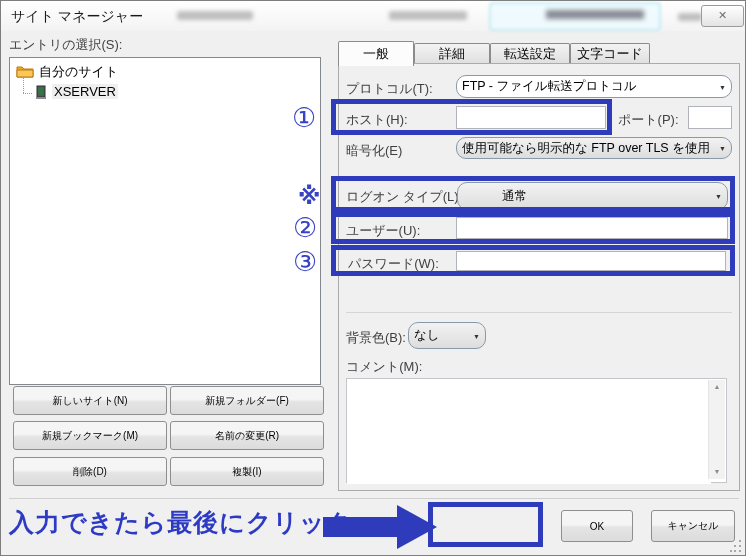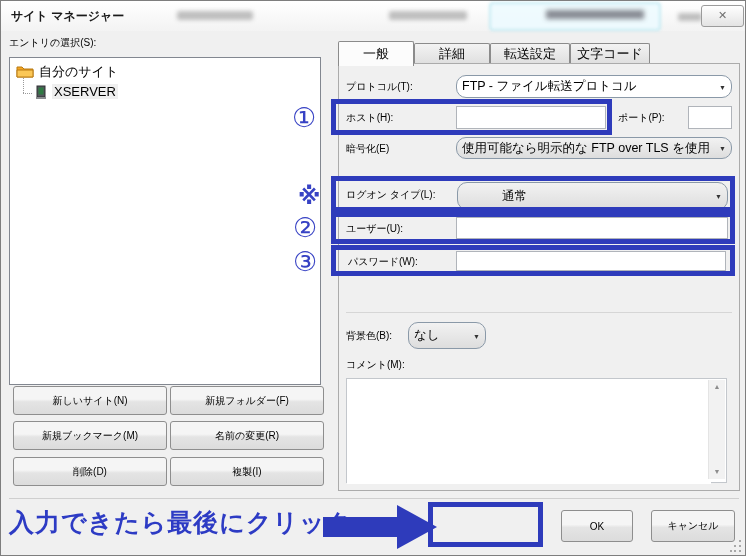--- a/index.html
+++ b/index.html
@@ -1,23 +1,23 @@
 <!DOCTYPE html>
 <html><head>
 <meta charset="utf-8">
 <style>
   html,body{margin:0;padding:0;}
   body{font-family:"Liberation Sans","DejaVu Sans",sans-serif;background:#d4d0c8;}
   #win{position:relative;width:744px;height:554px;background:#f0f0f0;border:1px solid #7e7e7e;
        box-sizing:content-box;overflow:hidden;}
   .abs{position:absolute;}
-  .lbl{position:absolute;font-size:10px;color:#000000;white-space:nowrap;}
+  .lbl{position:absolute;font-size:13px;color:#404040;white-space:nowrap;}
   
   #titlebar{left:0;top:0;width:744px;height:30px;background:linear-gradient(#ffffff,#f3f3f3);}
-  #title{left:10px;top:7px;font-size:12px;color:#1a1a1a;font-weight:bold;}
+  #title{left:10px;top:7px;font-size:14px;color:#1a1a1a;}
   #close-btn{left:700px;top:4px;width:41px;height:20px;border:1px solid #9b9b9b;border-radius:3px;
        background:linear-gradient(#ffffff,#e3e3e3);color:#6f6f6f;font-size:11px;line-height:19px;
        text-align:center;cursor:default;}
   .artifact{position:absolute;filter:blur(2px);opacity:.55;background:#8f8f8f;border-radius:2px;}
   #artifact-box{left:488px;top:1px;width:168px;height:25px;background:#eefbff;
        border:2px solid #bfe9f2;border-radius:4px;filter:blur(1.5px);opacity:.9;}
   #artifact-box-text{left:545px;top:9px;width:98px;height:9px;background:#5c5c66;filter:blur(2.5px);opacity:.7;}
   
   #tree-box{left:8px;top:56px;width:310px;height:326px;background:#fff;border:1px solid #828790;text-align:right;}
   .tree-label{position:absolute;font-size:13px;color:#000;}

